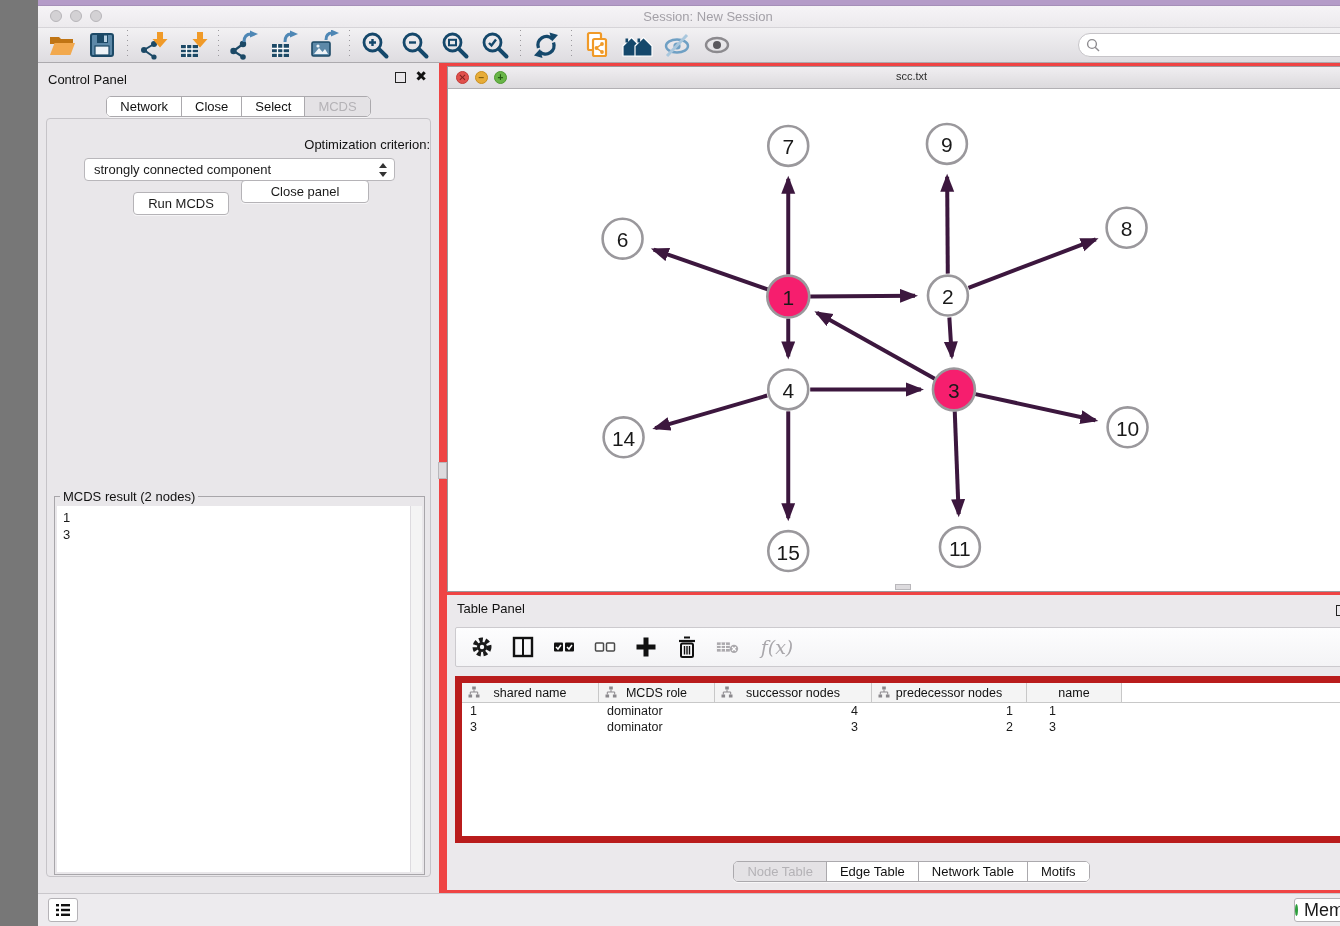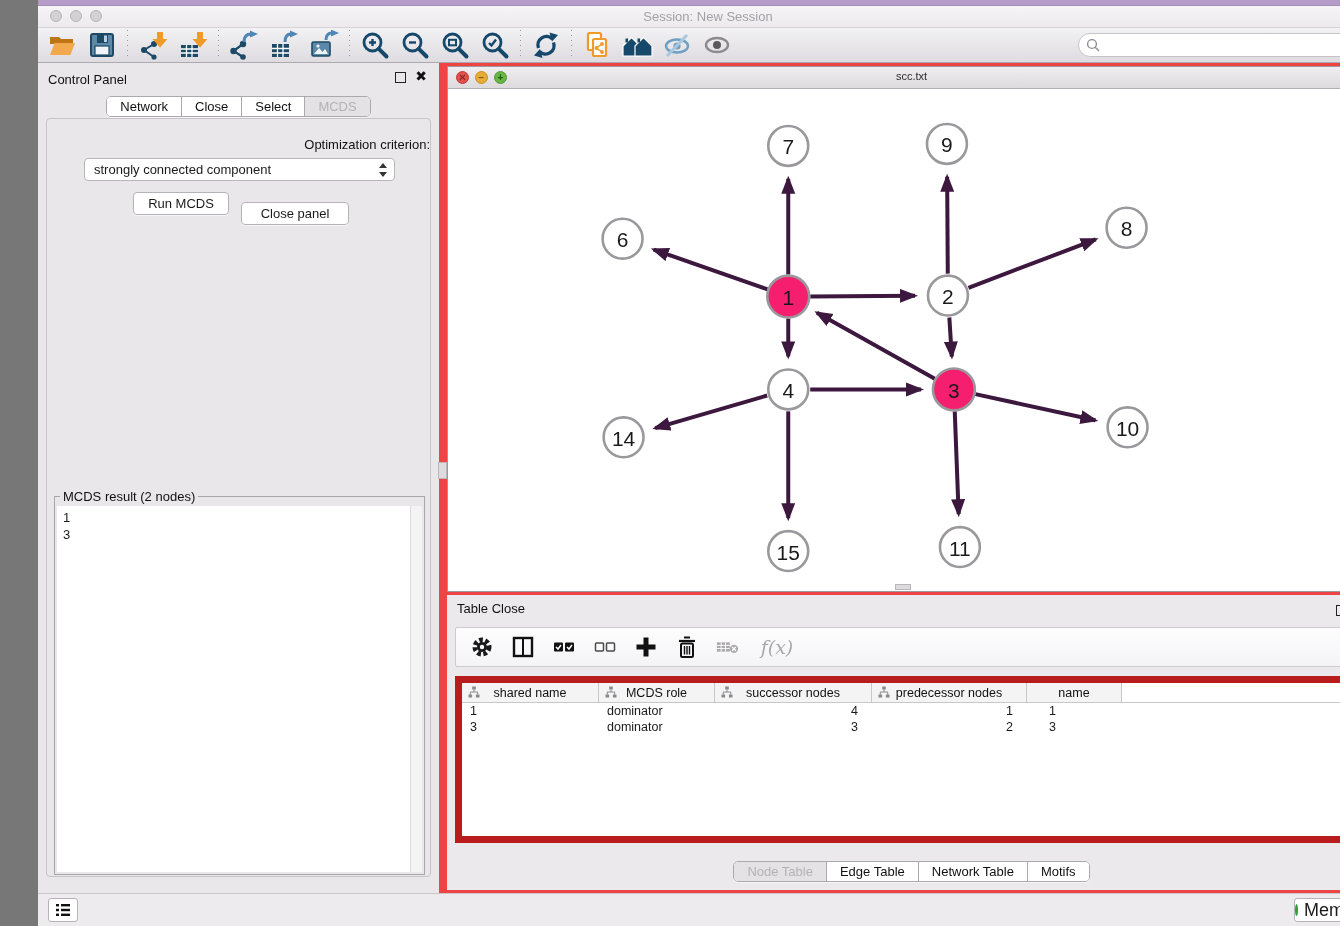--- a/index.html
+++ b/index.html
@@ -249,21 +249,21 @@
     <div class="cp-box">
       <div class="opt-label">Optimization criterion:</div>
       <div class="dropdown">
         <span>strongly connected component</span>
         <span class="stepper">
             <span class="up"></span>
             <span class="dn"></span>
           </span>
       </div>
       <div class="mac-btn" style="left:86px;top:73px;width:96px">Run MCDS</div>
-      <div class="mac-btn" style="left:194px;top:83px;width:108px">Close panel</div>
+      <div class="mac-btn" style="left:194px;top:61px;width:128px">Close panel</div>
       <div class="result-group">
         <div class="result-legend">MCDS result (2 nodes)</div>
         <div class="result-area">
           <div class="result-text">1
 3</div>
           <div class="result-scroll"></div>
         </div>
       </div>
     </div>
   </div>
@@ -319,21 +319,21 @@
           <circle cx="175" cy="349" r="20" fill="#FFFFFF" stroke="#9A989C" stroke-width="2.6"></circle>
           <text x="175" y="350" text-anchor="middle" dominant-baseline="central" font-size="21" fill="#1A1A1A">14</text>
           <circle cx="340" cy="463" r="20" fill="#FFFFFF" stroke="#9A989C" stroke-width="2.6"></circle>
           <text x="340" y="464" text-anchor="middle" dominant-baseline="central" font-size="21" fill="#1A1A1A">15</text>
         </svg>
     </div>
     <div class="splitter-handle" style="left:447px;bottom:1px;width:16px;height:6px;position:absolute"></div>
   </div>
 
   <div class="tp">
-    <div class="tp-title">Table Close</div>
+    <div class="tp-title">Table Panel</div>
     <div class="panel-float" style="right:29px;top:10px"></div>
     <div class="panel-close" style="right:8px;top:6px">✖</div>
 
     <div class="tp-toolbar">
       <div class="tp-tool">
         <svg width="22" height="22" viewBox="0 0 22 22">
           <circle cx="11" cy="11" r="7" fill="none" stroke="#1A1A1A" stroke-width="5" stroke-dasharray="3.6 2.4"></circle>
           <circle cx="11" cy="11" r="5" fill="#1A1A1A"></circle>
           <circle cx="11" cy="11" r="2.2" fill="#FBFBFC"></circle>
         </svg>

